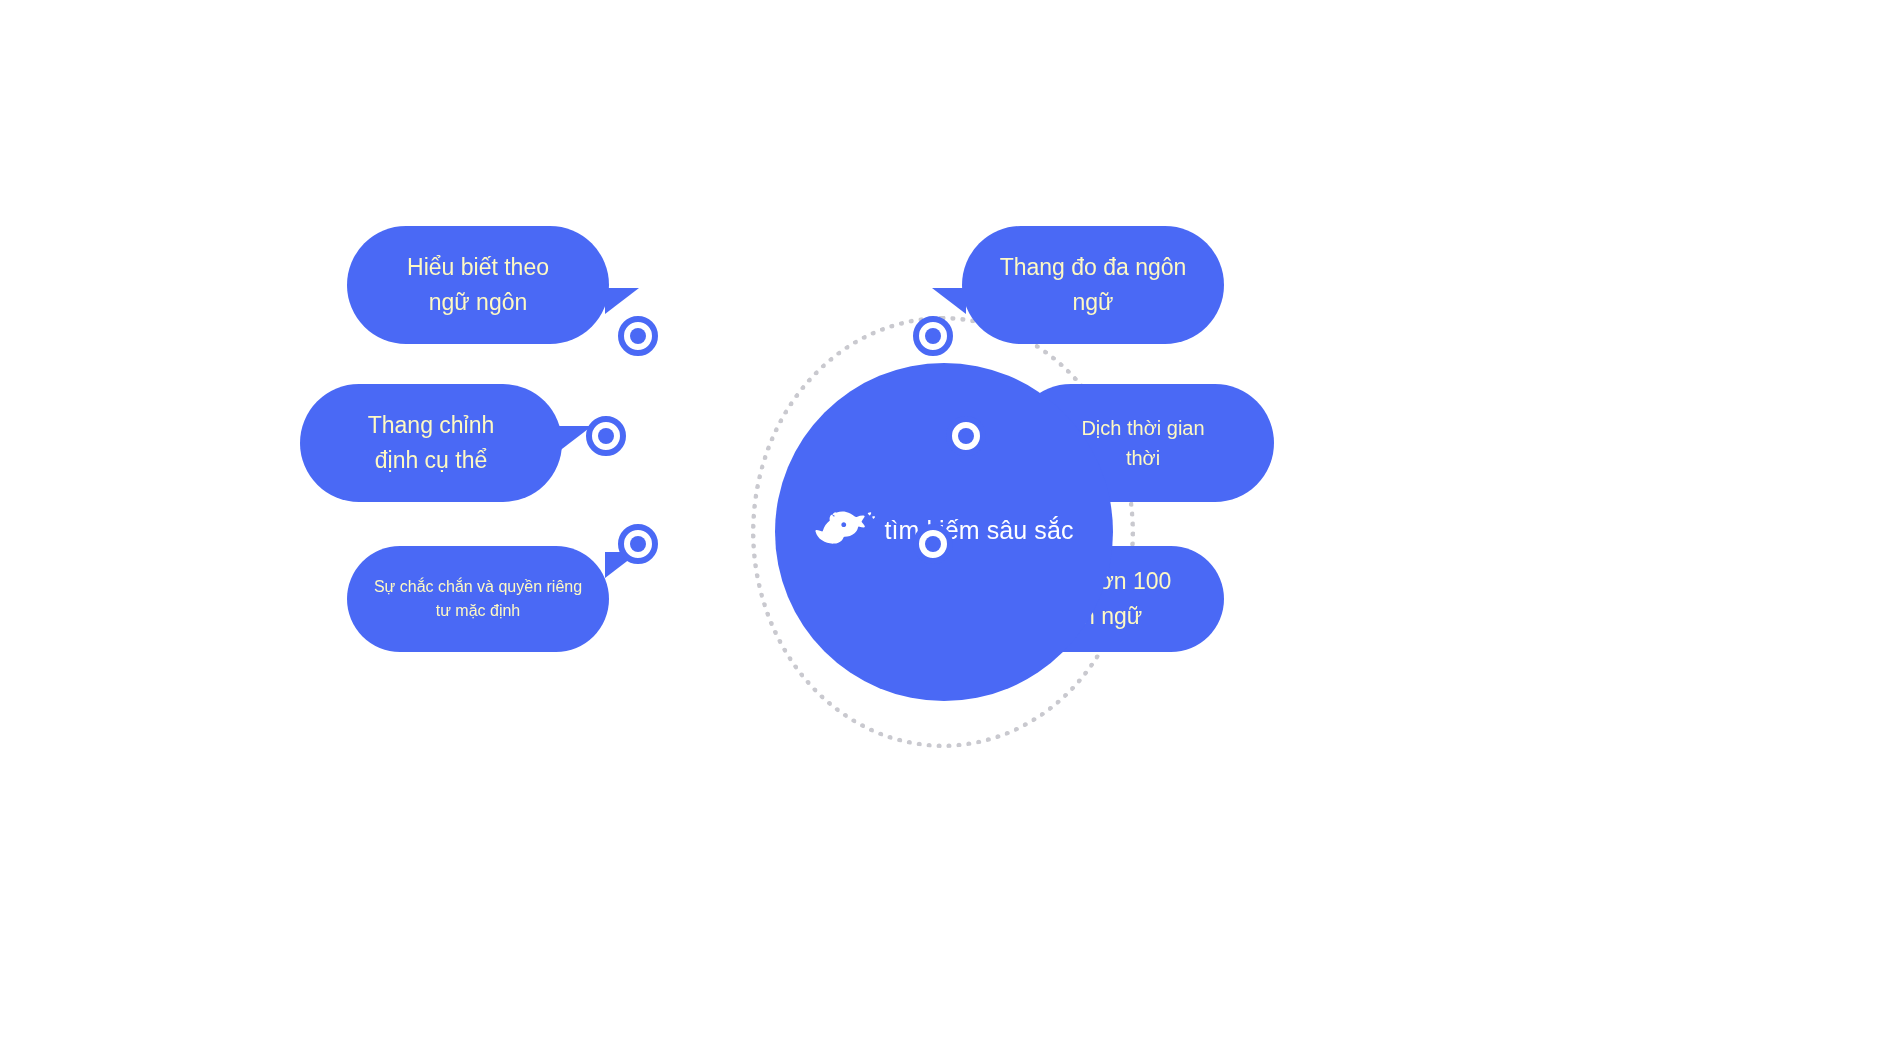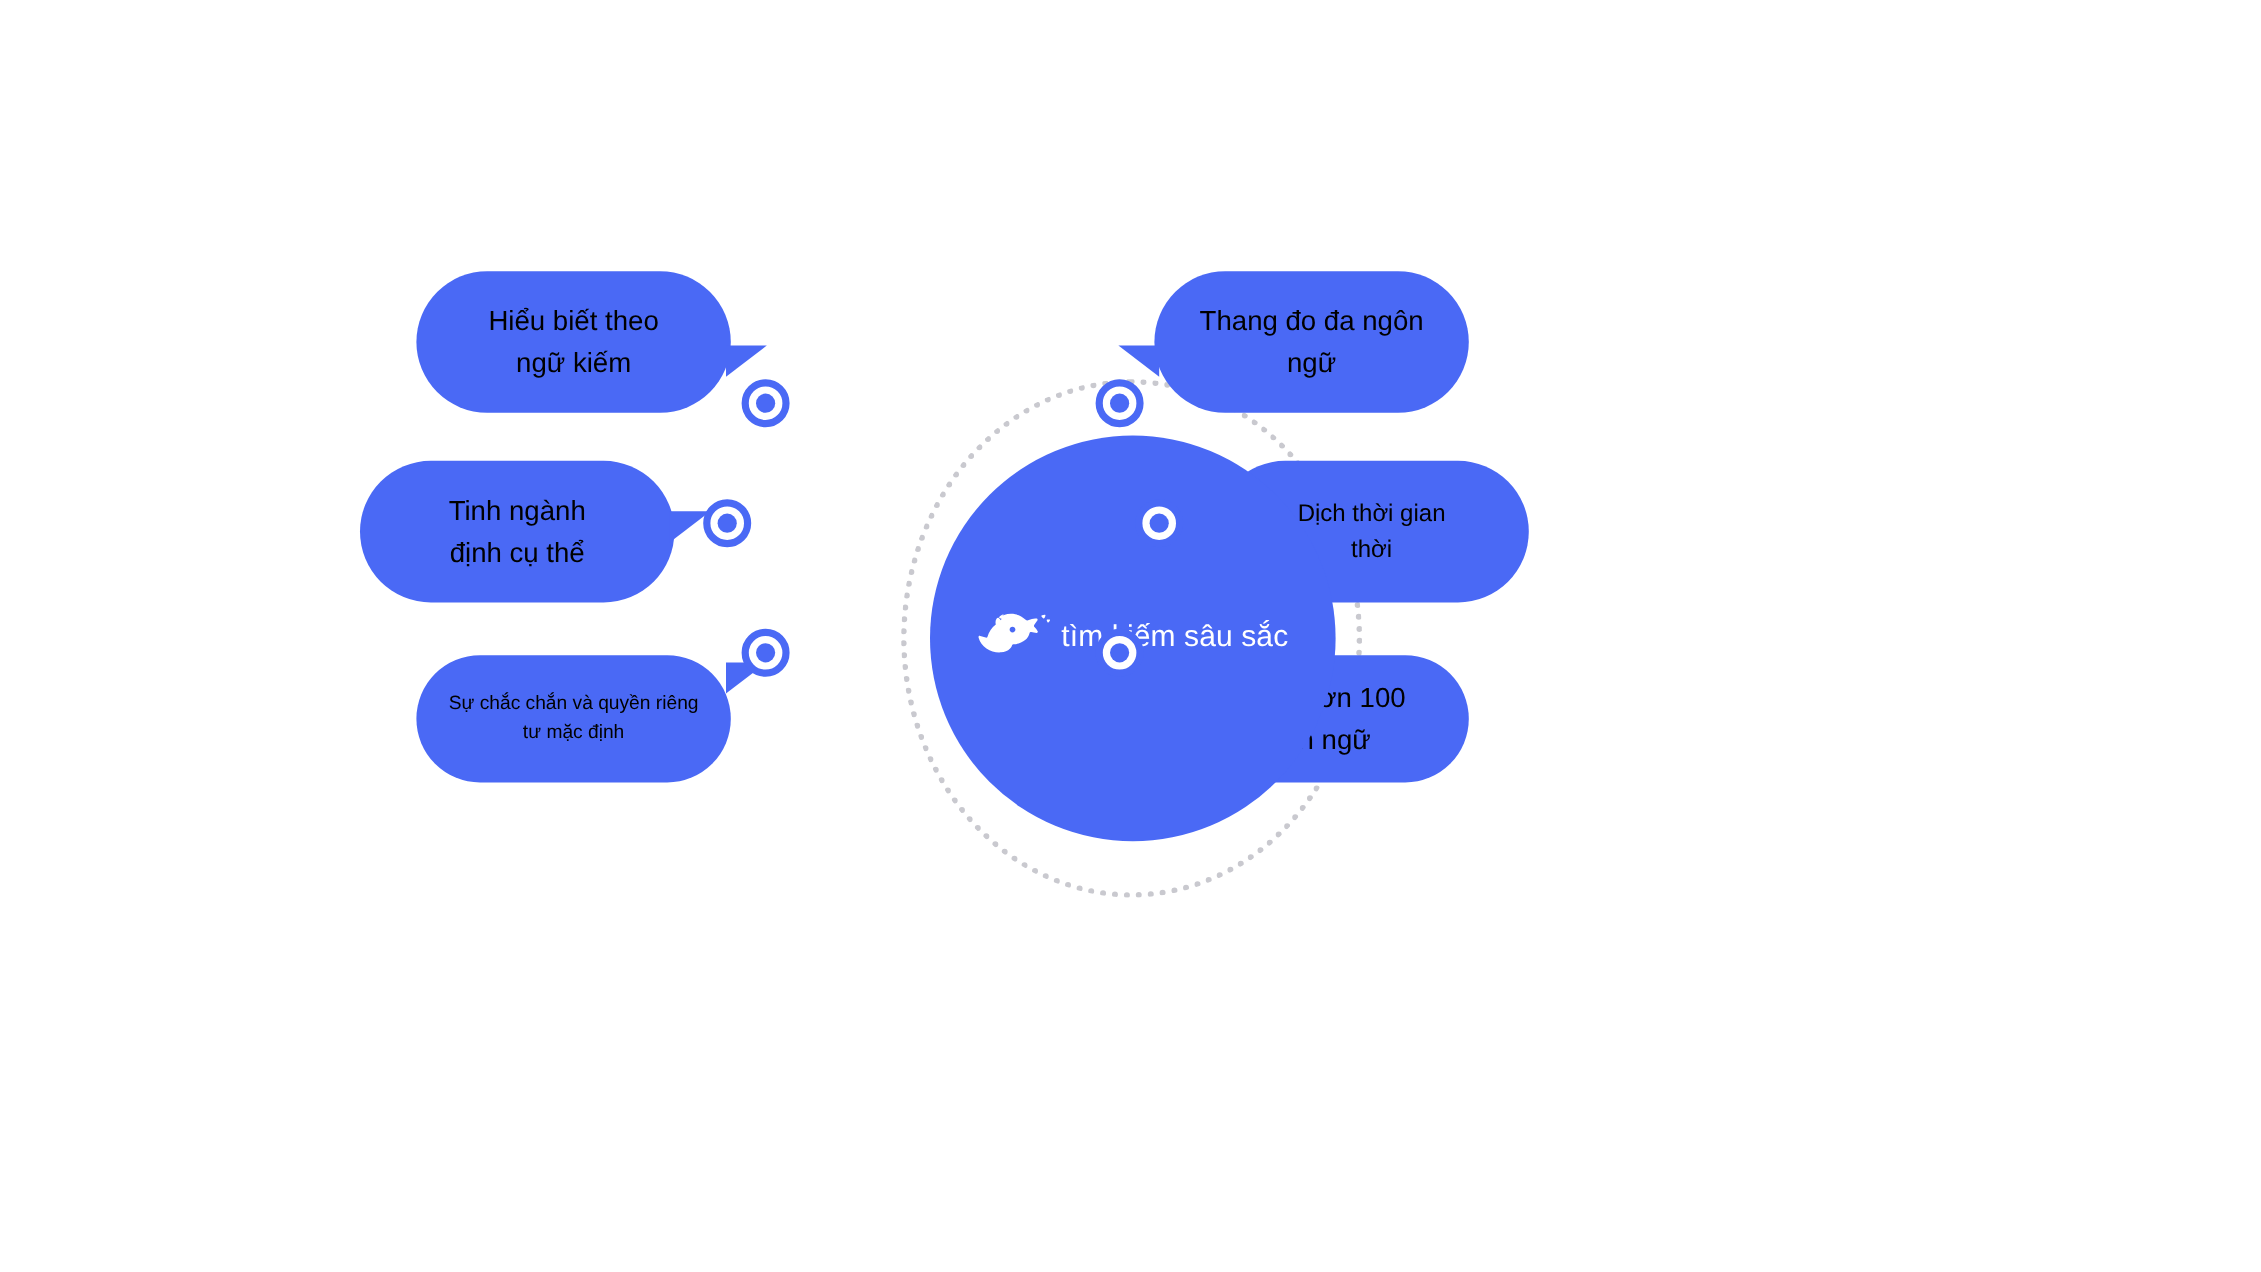--- a/index.html
+++ b/index.html
@@ -89,21 +89,21 @@
     height: 16px;
     margin: -8px 0 0 -8px;
     border-radius: 50%;
     background: #4a69f5;
   }
 
   
   .bubble {
     position: absolute;
     background: #4a69f5;
-    color: #000000;
+    color: #fef9c3;
     border-radius: 62px;
     display: flex;
     align-items: center;
     justify-content: center;
     text-align: center;
     box-sizing: border-box;
     padding: 10px 26px;
     line-height: 1.52;
     z-index: 3;
   }
@@ -179,28 +179,28 @@
   <div class="node" id="node-1"></div>
   <div class="node" id="node-2"></div>
   <div class="node" id="node-3"></div>
   <div class="node" id="node-4"></div>
   <div class="node" id="node-5"></div>
 
   <div class="bubble" id="bubble-0">
     <span class="tail tail-right"></span>
     <span class="btext">
       <span>Hiểu biết theo</span><br>
-      <span>ngữ kiếm</span>
+      <span>ngữ ngôn</span>
     </span>
   </div>
 
   <div class="bubble" id="bubble-1">
     <span class="tail tail-right"></span>
     <span class="btext">
-      <span>Tinh ngành</span><br>
+      <span>Thang chỉnh</span><br>
       <span>định cụ thể</span>
     </span>
   </div>
 
   <div class="bubble" id="bubble-2">
     <span class="tail tail-right"></span>
     <span class="btext">
       <span>Sự chắc chắn và quyền riêng</span><br>
       <span>tư mặc định</span>
     </span>

